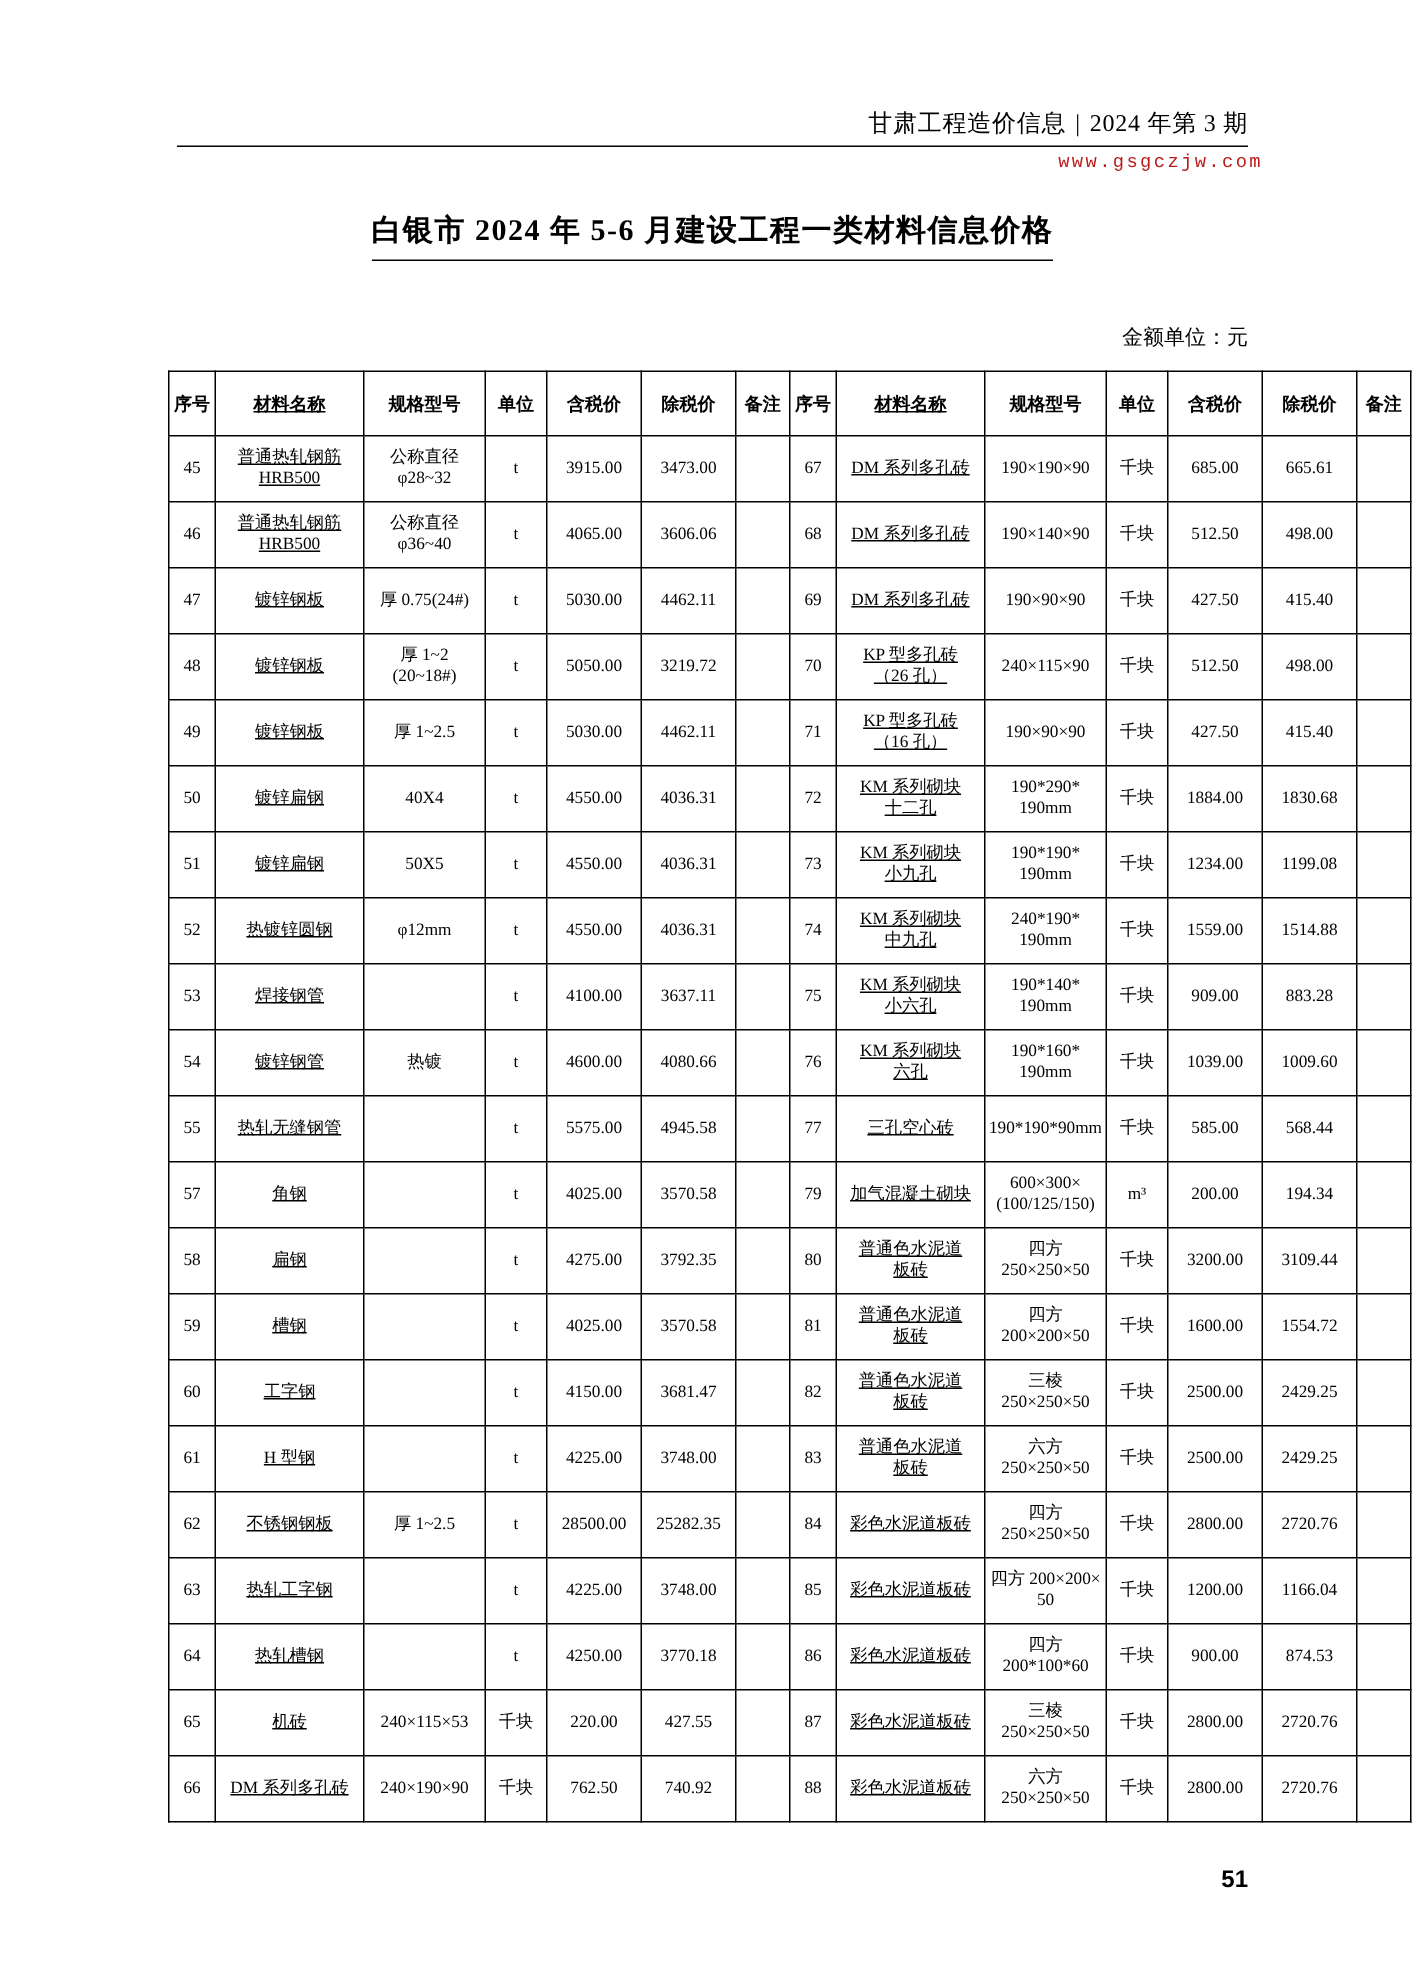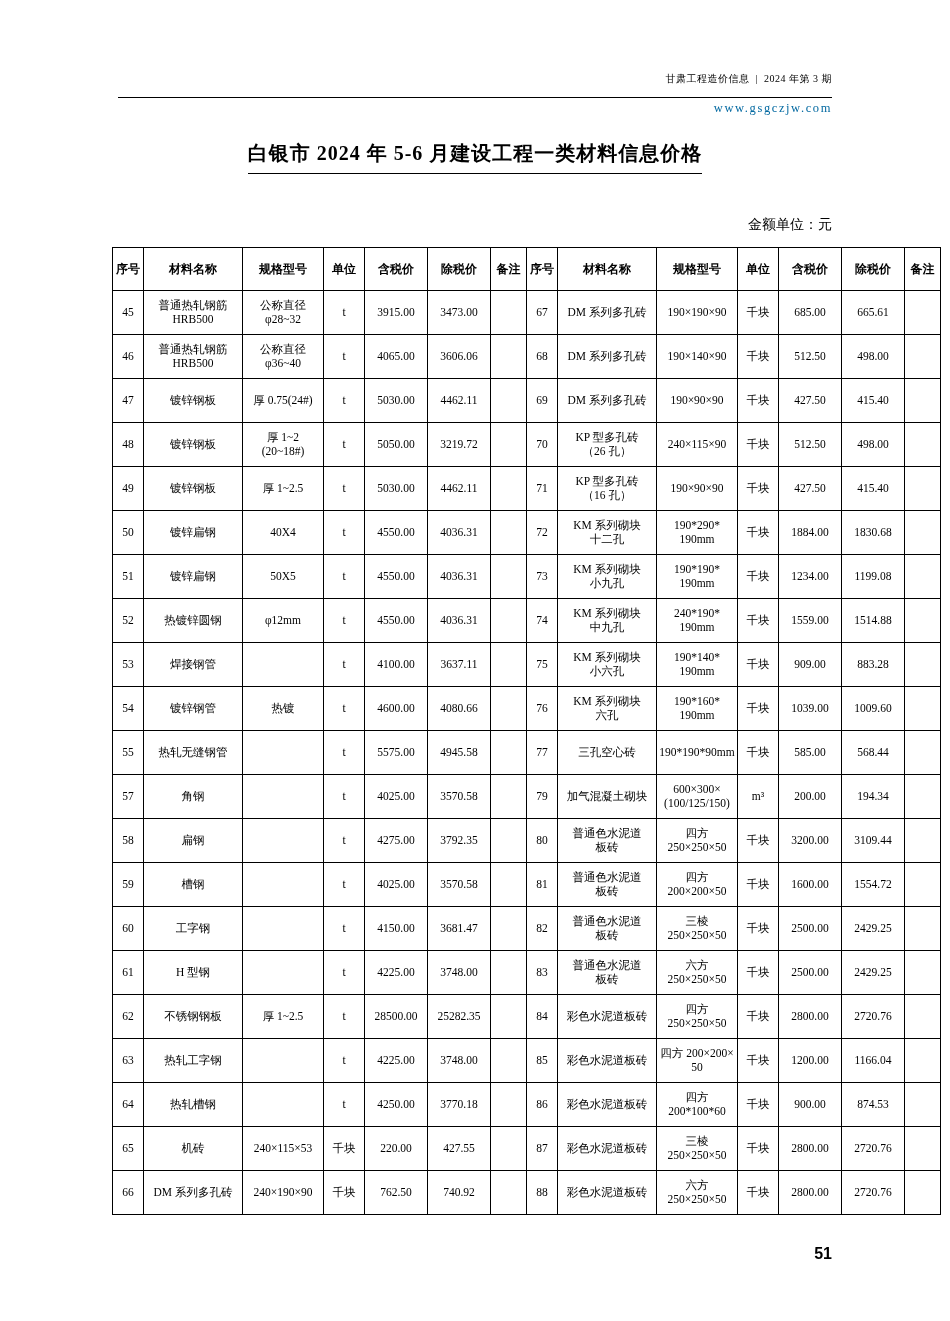--- a/index.html
+++ b/index.html
@@ -23,44 +23,44 @@
     padding: 0;
   }
   
   .header {
     position: absolute;
     top: 72px;
     right: 118px;
     text-align: right;
   }
   .header-line1 {
-    font-size: 10px;
+    font-size: 16px;
     letter-spacing: 0.5px;
     white-space: nowrap;
   }
   .header-sep {
     display: inline-block;
     margin: 0 6px;
     color: #000;
   }
   .header-rule {
     position: absolute;
     top: 97px;
     left: 118px;
     right: 118px;
     border-bottom: 1px solid #000;
   }
   .header-url {
     position: absolute;
     top: 101px;
-    right: 118px;
-    font-family: Liberation Serif, serif;
+    right: 108px;
+    font-family: Liberation Mono, monospace;
     font-size: 12.5px;
     letter-spacing: 1.6px;
-    color: #0369a1;
+    color: #b91c1c;
   }
   
   .title-wrap {
     position: absolute;
     top: 140px;
     left: 0;
     width: 950px;
     text-align: center;
   }
   .title {
@@ -103,21 +103,21 @@
   table.price thead td {
     font-weight: bold;
     font-size: 12px;
     height: 38px;
     padding: 2px 1px;
   }
   table.price tbody td {
     height: 41px;
   }
   .c-seq   { width: 28px; }
-  .c-name  { width: 96px; }
+  .c-name  { width: 96px; text-decoration: underline; }
   .c-spec  { width: 78px; }
   .c-unit  { width: 38px; }
   .c-tax   { width: 60px; }
   .c-notax { width: 60px; }
   .c-rem   { width: 33px; }
   .mid-div { border-left: 1.6px solid #000 !important; }
   .nm { font-size: 11px; }
   .two-line { line-height: 1.15; }
   
   .page-num {

